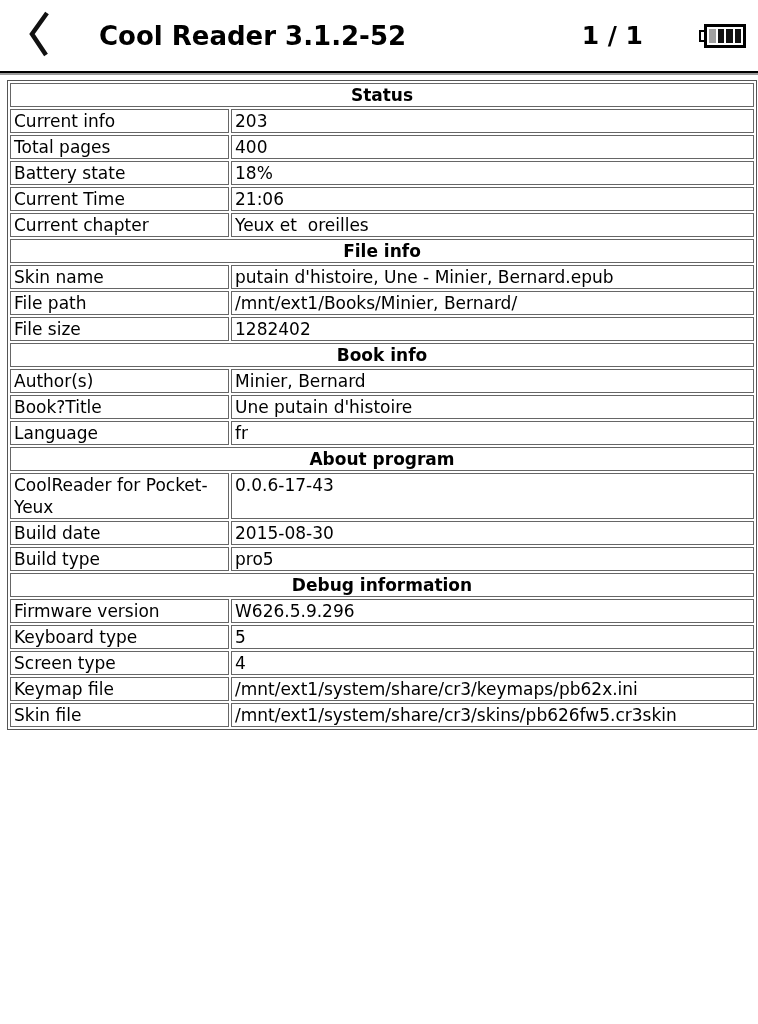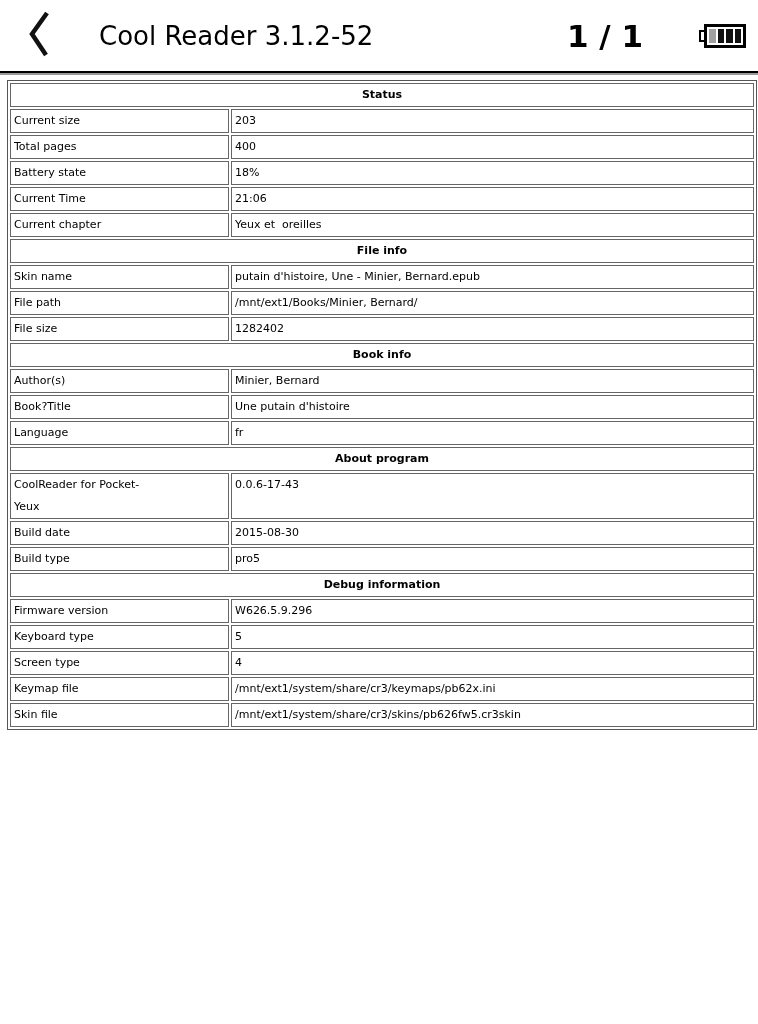--- a/index.html
+++ b/index.html
@@ -22,27 +22,27 @@
     padding-right: 12px;
   }
   .back-button {
     background: none; border: none; cursor: pointer;
     width: 24px; height: 48px;
     display: flex; align-items: center; justify-content: center;
     padding: 0;
   }
   .page-title {
     font-size: 26px;
-    font-weight: normal;
+    font-weight: bold;
     margin-left: 49px;
     letter-spacing: 0px;
     white-space: nowrap;
   }
   .page-indicator {
-    font-size: 31px;
+    font-size: 25px;
     font-weight: bold;
     margin-left: auto;
     margin-right: 56px;
     white-space: pre;
   }
   
   .battery {
     display: flex; align-items: center;
     height: 24px;
   }
@@ -66,21 +66,21 @@
   .rule-dark  { height: 2px; background: #000; }
   .rule-light { height: 2px; background: #9a9a9a; }
 
   
   .info-table {
     margin: 5px 0 0 7px;
     width: 750px;
     border-collapse: separate;
     border-spacing: 2px;
     border: 1px solid #555;
-    font-size: 11px;
+    font-size: 17px;
   }
   .info-table td {
     border: 1px solid #666;
     height: 22px;
     line-height: 22px;
     padding: 0 3px;
     vertical-align: top;
     white-space: pre-wrap;
     word-break: break-word;
   }
@@ -122,21 +122,21 @@
 
   <div class="rule-dark"></div>
   <div class="rule-light"></div>
 
   <table class="info-table">
     <tbody id="table-body">
         <tr>
           <td colspan="2" class="section-header">Status</td>
         </tr>
         <tr>
-          <td class="row-label">Current size</td>
+          <td class="row-label">Current info</td>
           <td class="row-value">203</td>
         </tr>
         <tr>
           <td class="row-label">Total pages</td>
           <td class="row-value">400</td>
         </tr>
         <tr>
           <td class="row-label">Battery state</td>
           <td class="row-value">18%</td>
         </tr>

